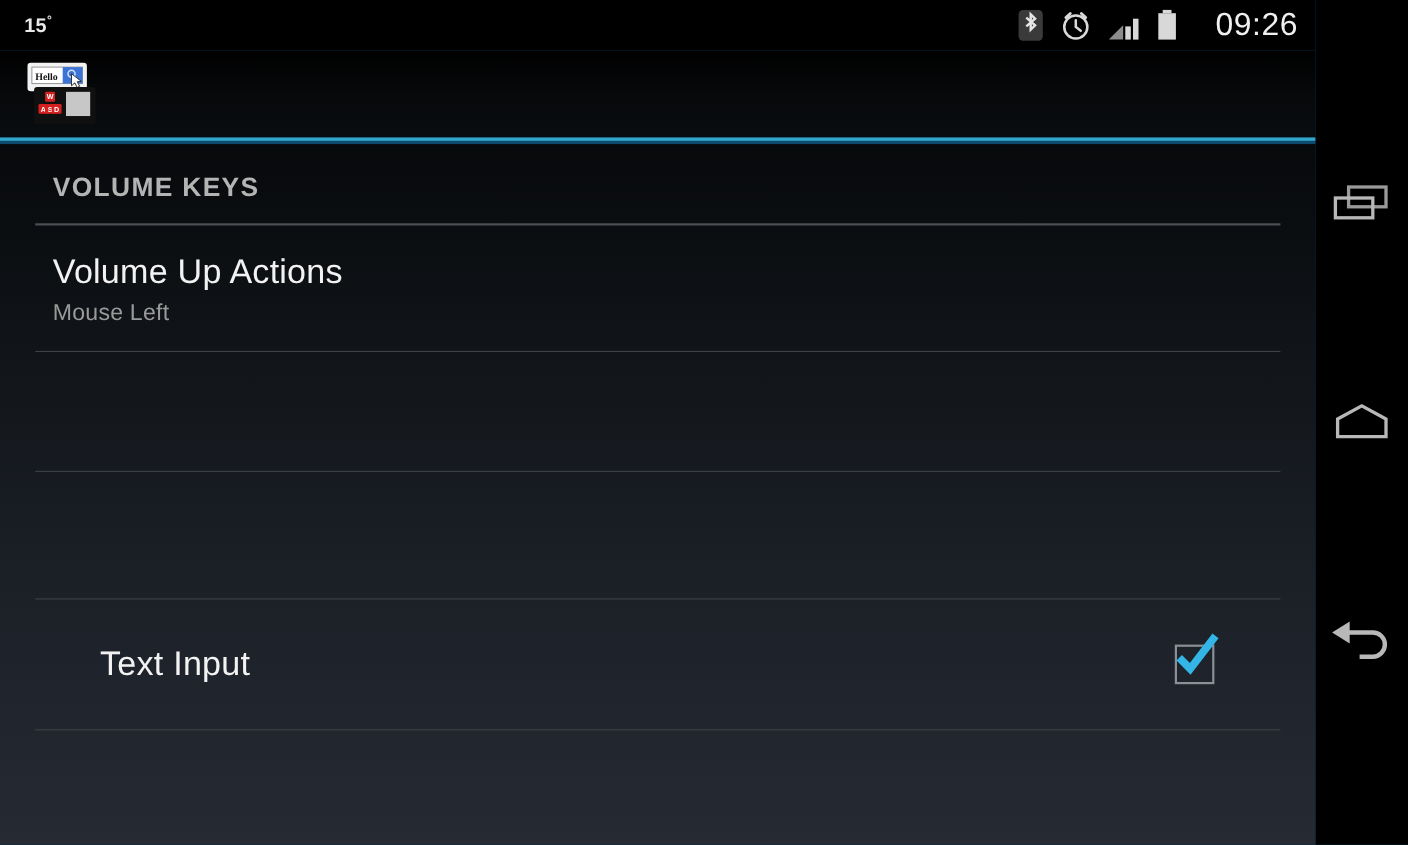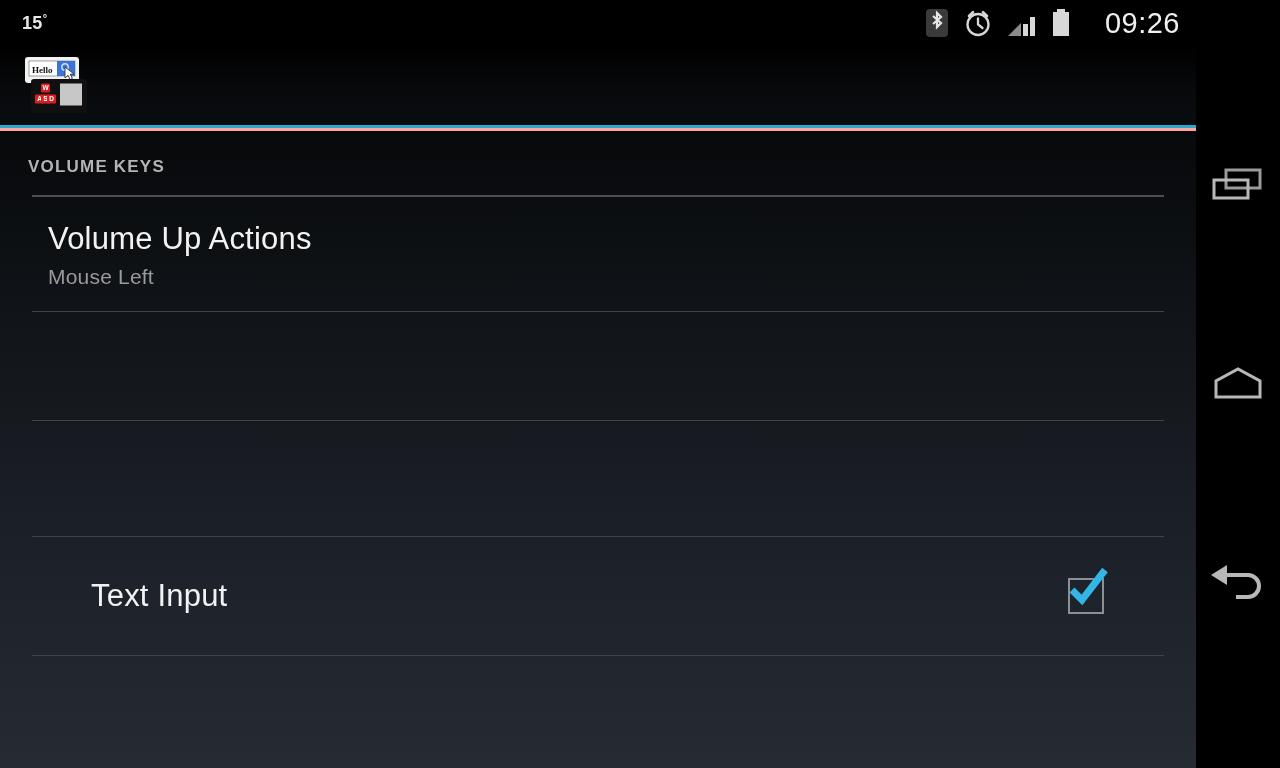--- a/index.html
+++ b/index.html
@@ -3,21 +3,21 @@
 <meta charset="utf-8">
 <style>
   * { margin:0; padding:0; box-sizing:border-box; }
   html, body {
     width:1280px; height:768px;
     background:#000;
     font-family:"Liberation Sans", sans-serif;
     overflow:hidden;
   }
 
-  #screen { position:relative; width:1280px; height:768px; background:#fca5a5; }
+  #screen { position:relative; width:1280px; height:768px; background:#0c4a6e; }
 
   
   .status-bar {
     position:absolute; top:0; left:0; width:1196px; height:46px;
     background:#000; display:flex; align-items:center;
   }
   .temp {
     margin-left:22px; color:#e8e8e8; font-size:18px; font-weight:bold;
     letter-spacing:0.3px;
   }
@@ -44,22 +44,22 @@
     letter-spacing:0.2px;
   }
 
   
   .content {
     position:absolute; top:131px; left:0; width:1196px; height:637px;
     background:linear-gradient(to bottom,#07090b 0%,#15191e 42%,#1e232b 72%,#262a33 100%);
   }
 
   .section-header {
-    padding:26px 0 0 28px;
-    color:#b4b4b4; font-size:17px; font-weight:bold; letter-spacing:1.2px;
+    padding:26px 0 0 48px;
+    color:#b4b4b4; font-size:24px; font-weight:bold; letter-spacing:1.2px;
   }
   .divider {
     height:2px; background:#4b5054;
     margin:0 32px;
   }
   .divider.thin { background:#3e4347; height:1px; }
 
   .pref-row {
     position:relative; padding:24px 0 22px 48px; min-height:108px;
   }

